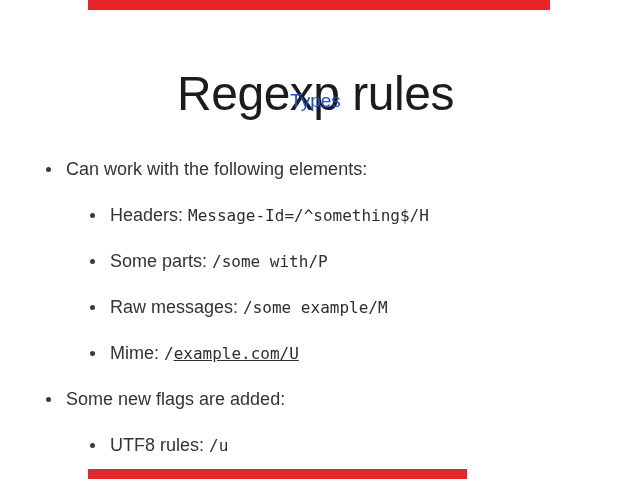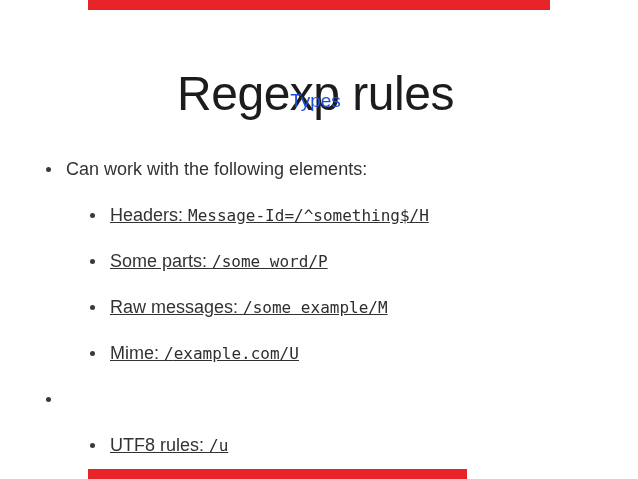--- a/index.html
+++ b/index.html
@@ -39,21 +39,21 @@
   }
   .row {
     position: absolute;
     white-space: nowrap;
     font-size: 18px;
     line-height: 22px;
     color: #333333;
     margin-top: 24px;
   }
   .row.lvl1 { left: 46px; }
-  .row.lvl2 { left: 90px; text-decoration: underline; }
+  .row.lvl2 { left: 90px; }
   .dot {
     display: inline-block;
     width: 5px; height: 5px;
     border-radius: 50%;
     background: #3a3a3a;
     margin-right: 15px;
     vertical-align: 3px;
   }
   .code {
     font-family: "DejaVu Sans Mono", "Liberation Mono", monospace;
@@ -76,33 +76,33 @@
 
     <div class="row lvl1" style="top:134px">
       <span class="dot"></span><span>Can work with the following elements:</span>
     </div>
 
     <div class="row lvl2" style="top:180px">
       <span class="dot"></span><span>Headers: </span><span class="code">Message-Id=/^something$/H</span>
     </div>
 
     <div class="row lvl2" style="top:226px">
-      <span class="dot"></span><span>Some parts: </span><span class="code">/some word/P</span>
+      <span class="dot"></span><span>Some parts: </span><span class="code">/some with/P</span>
     </div>
 
     <div class="row lvl2" style="top:272px">
       <span class="dot"></span><span>Raw messages: </span><span class="code">/some example/M</span>
     </div>
 
     <div class="row lvl2" style="top:318px">
       <span class="dot"></span><span>Mime: </span><span class="code">/</span><span class="code underlined">example.com/U</span>
     </div>
 
     <div class="row lvl1" style="top:364px">
-      <span class="dot"></span>
+      <span class="dot"></span><span>Some new flags are added:</span>
     </div>
 
     <div class="row lvl2" style="top:410px">
       <span class="dot"></span><span>UTF8 rules: </span><span class="code">/u</span>
     </div>
 
   </div>
 
   <div class="accent-bar bottom" style="background: rgb(230, 36, 41);"></div>
 

